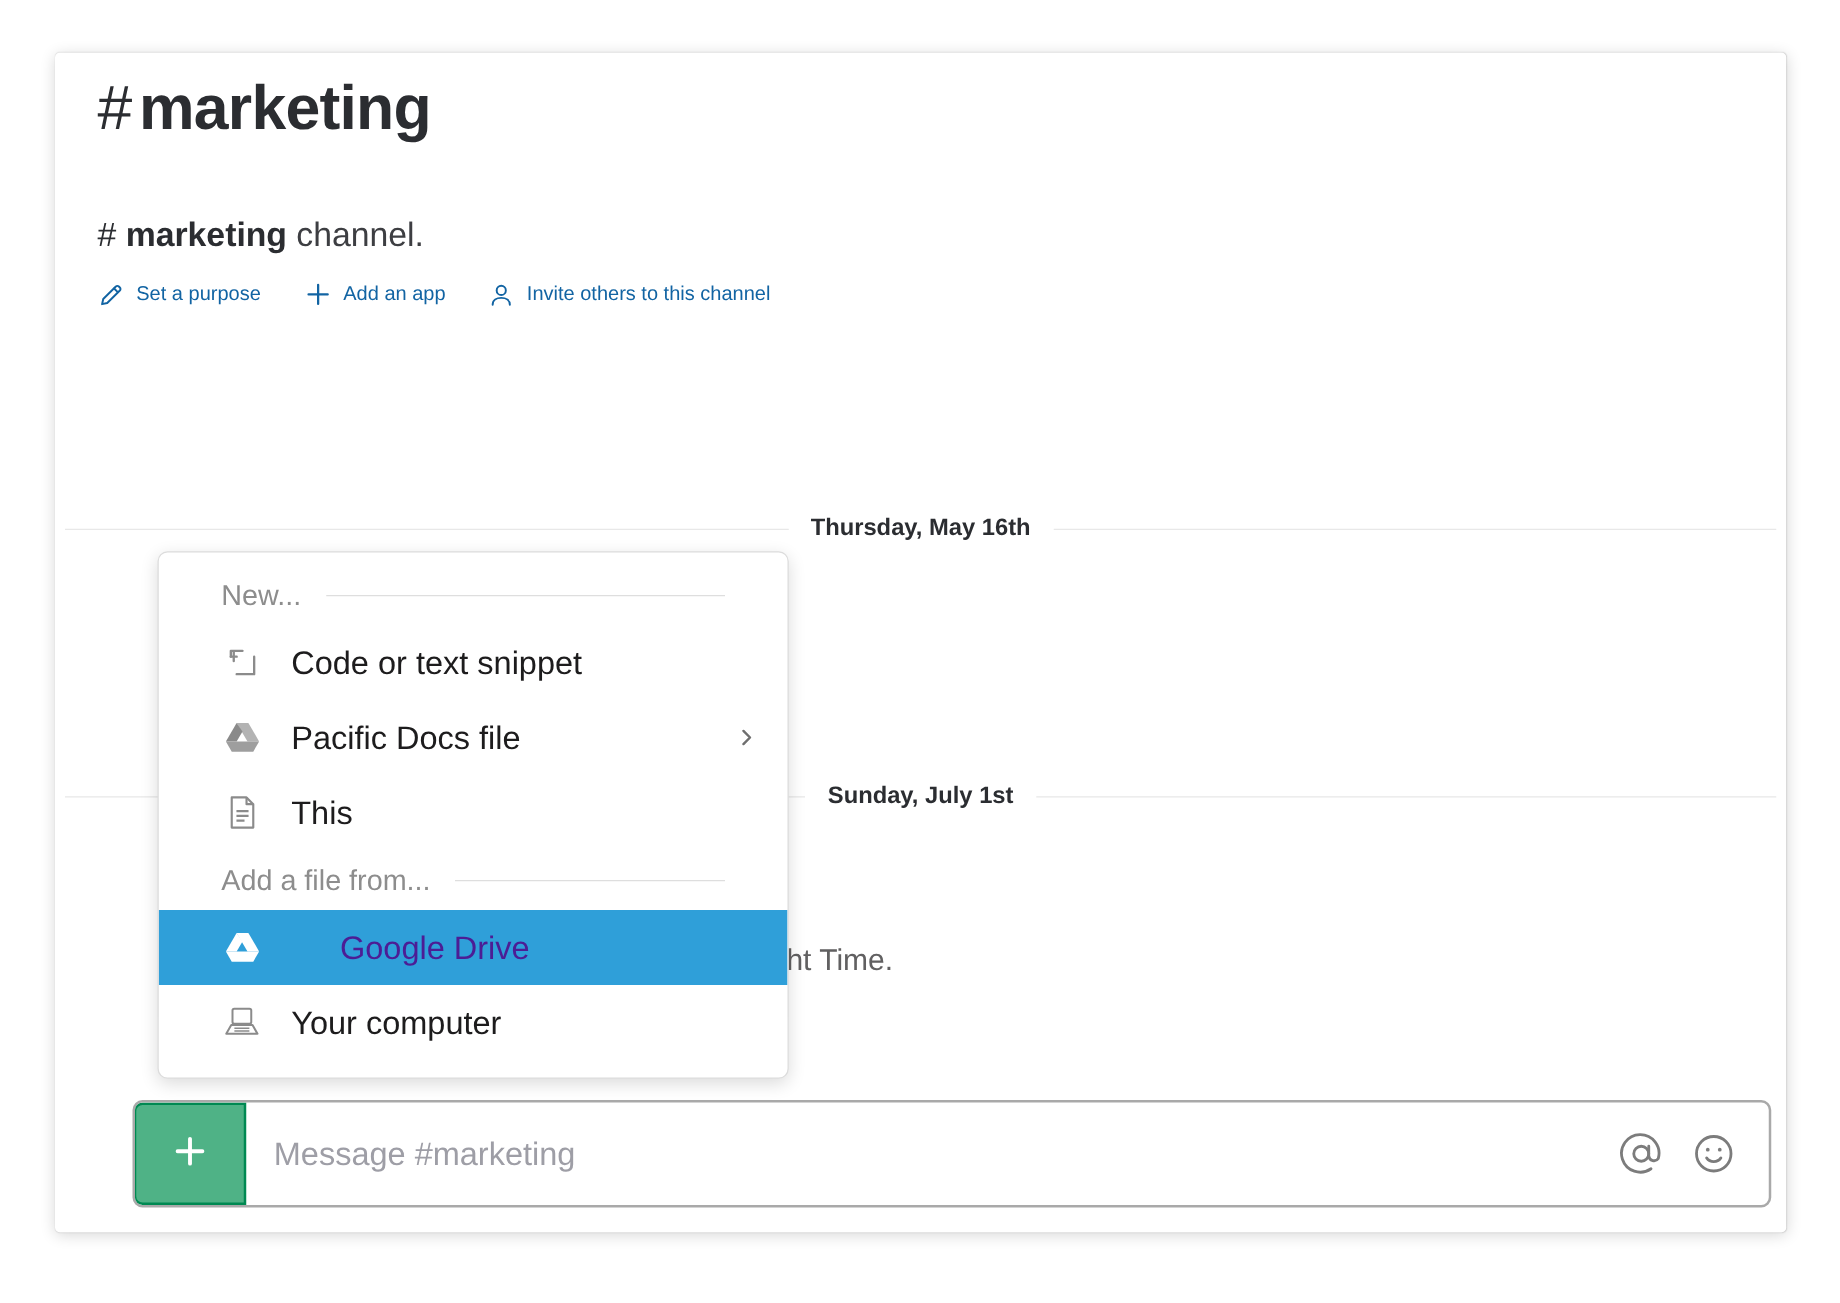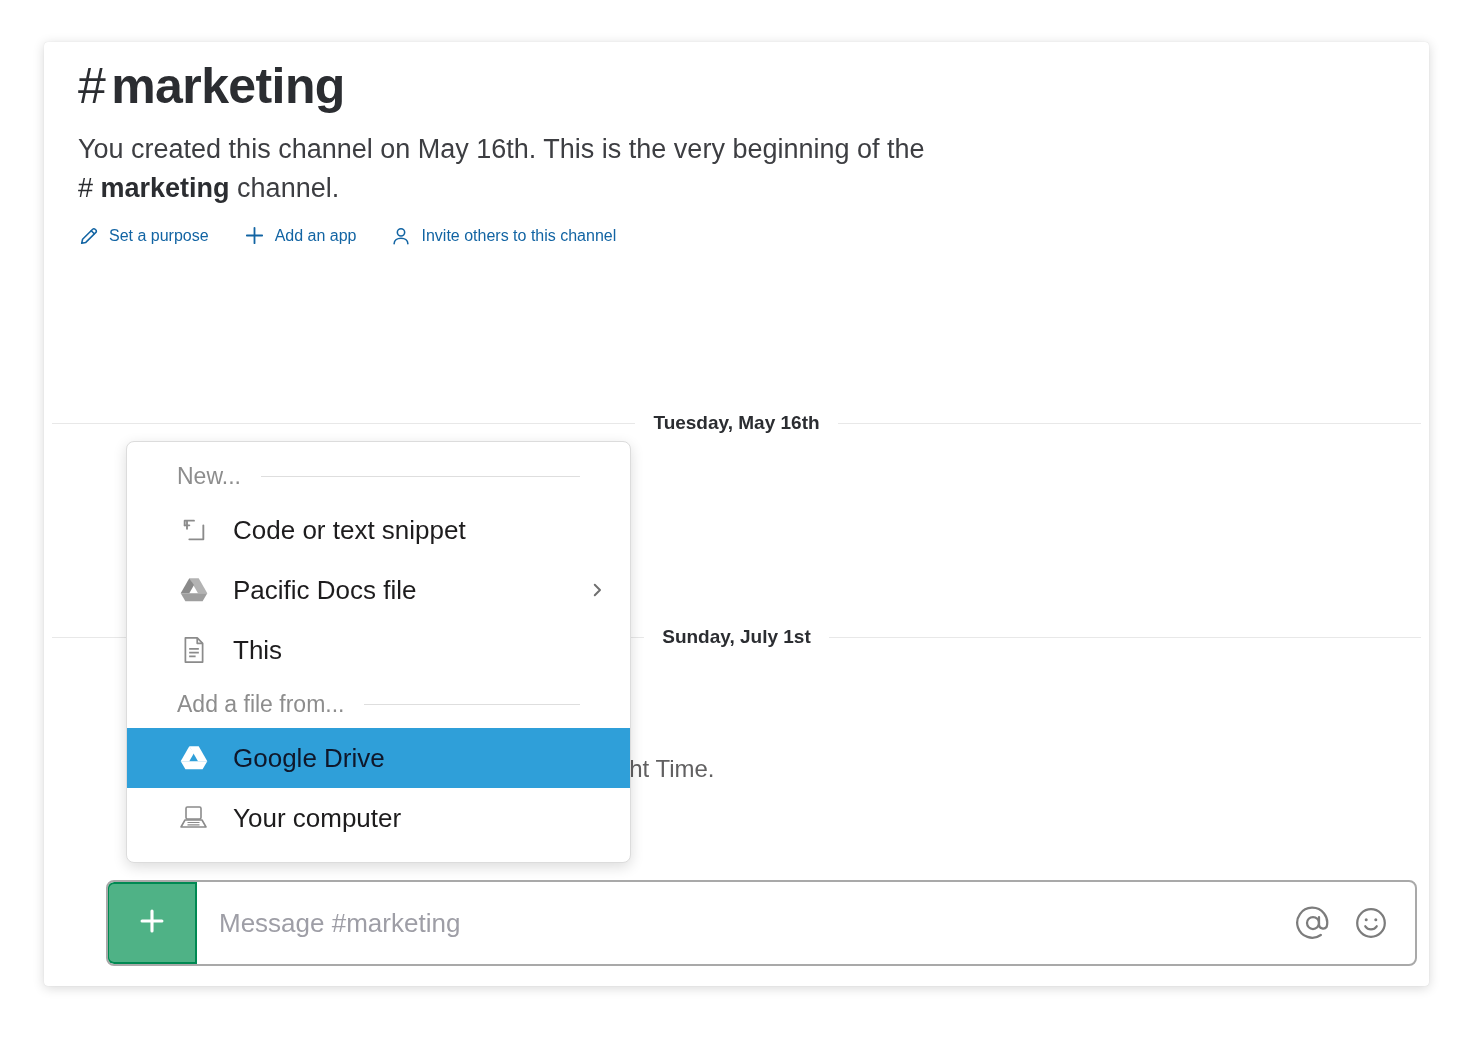--- a/index.html
+++ b/index.html
@@ -171,21 +171,21 @@
     white-space: nowrap;
   }
   .menu-item .mi-chev {
     margin-left: auto;
     display: flex;
     align-items: center;
   }
   .menu-item.selected {
     background: #2f9fd9;
   }
-  .menu-item.selected .mi-label { color: #0f172a; }
+  .menu-item.selected .mi-label { color: #4c1d95; margin-left: 39px; }
 
   
   .composer {
     position: absolute;
     left: 34px;
     top: 838px;
     width: 1311px;
     height: 86px;
     border: 2px solid #a9a9a9;
     border-radius: 8px;
@@ -231,21 +231,21 @@
 </style>
 </head>
 <body>
 
 <div class="stage">
   <div class="app-card">
 
     <div class="channel-header">
       <div class="channel-title"><span class="hash">#</span><span>marketing</span></div>
 
-      <div class="channel-intro"><span>You created this channel on May 16th. This is the very beginning of the</span><br><span class="chan-ref"><span class="h">#</span> <span>marketing</span></span><span> channel.</span></div>
+      <div class="channel-intro"><br><span class="chan-ref"><span class="h">#</span> <span>marketing</span></span><span> channel.</span></div>
 
       <div class="intro-actions">
         <span class="intro-link">
           <span>
             <svg width="22" height="22" viewBox="0 0 24 24" fill="none" stroke="#1264a3" stroke-width="1.7" stroke-linecap="round" stroke-linejoin="round">
               <path d="M4 20l1-4.5L16 4.6a1.8 1.8 0 0 1 2.6 0l.9.9a1.8 1.8 0 0 1 0 2.6L8.5 19z"></path>
               <path d="M14.5 6.3l3.2 3.2"></path>
             </svg>
           </span>
           <span>Set a purpose</span>
@@ -267,21 +267,21 @@
               <path d="M4.5 20.5c0-4 3.5-6 7.5-6s7.5 2 7.5 6"></path>
             </svg>
           </span>
           <span>Invite others to this channel</span>
         </span>
       </div>
     </div>
 
     <div class="date-divider" id="divider-1">
       <div class="rule"></div>
-      <div class="date-label">Tuesday, May 16th</div>
+      <div class="date-label">Thursday, May 16th</div>
       <div class="rule"></div>
     </div>
 
     <div class="date-divider" id="divider-2">
       <div class="rule"></div>
       <div class="date-label">Sunday, July 1st</div>
       <div class="rule"></div>
     </div>
 
     <div class="msg" id="msg-1">this channel at 2:44PM today, Pacific Daylight Time.</div>

